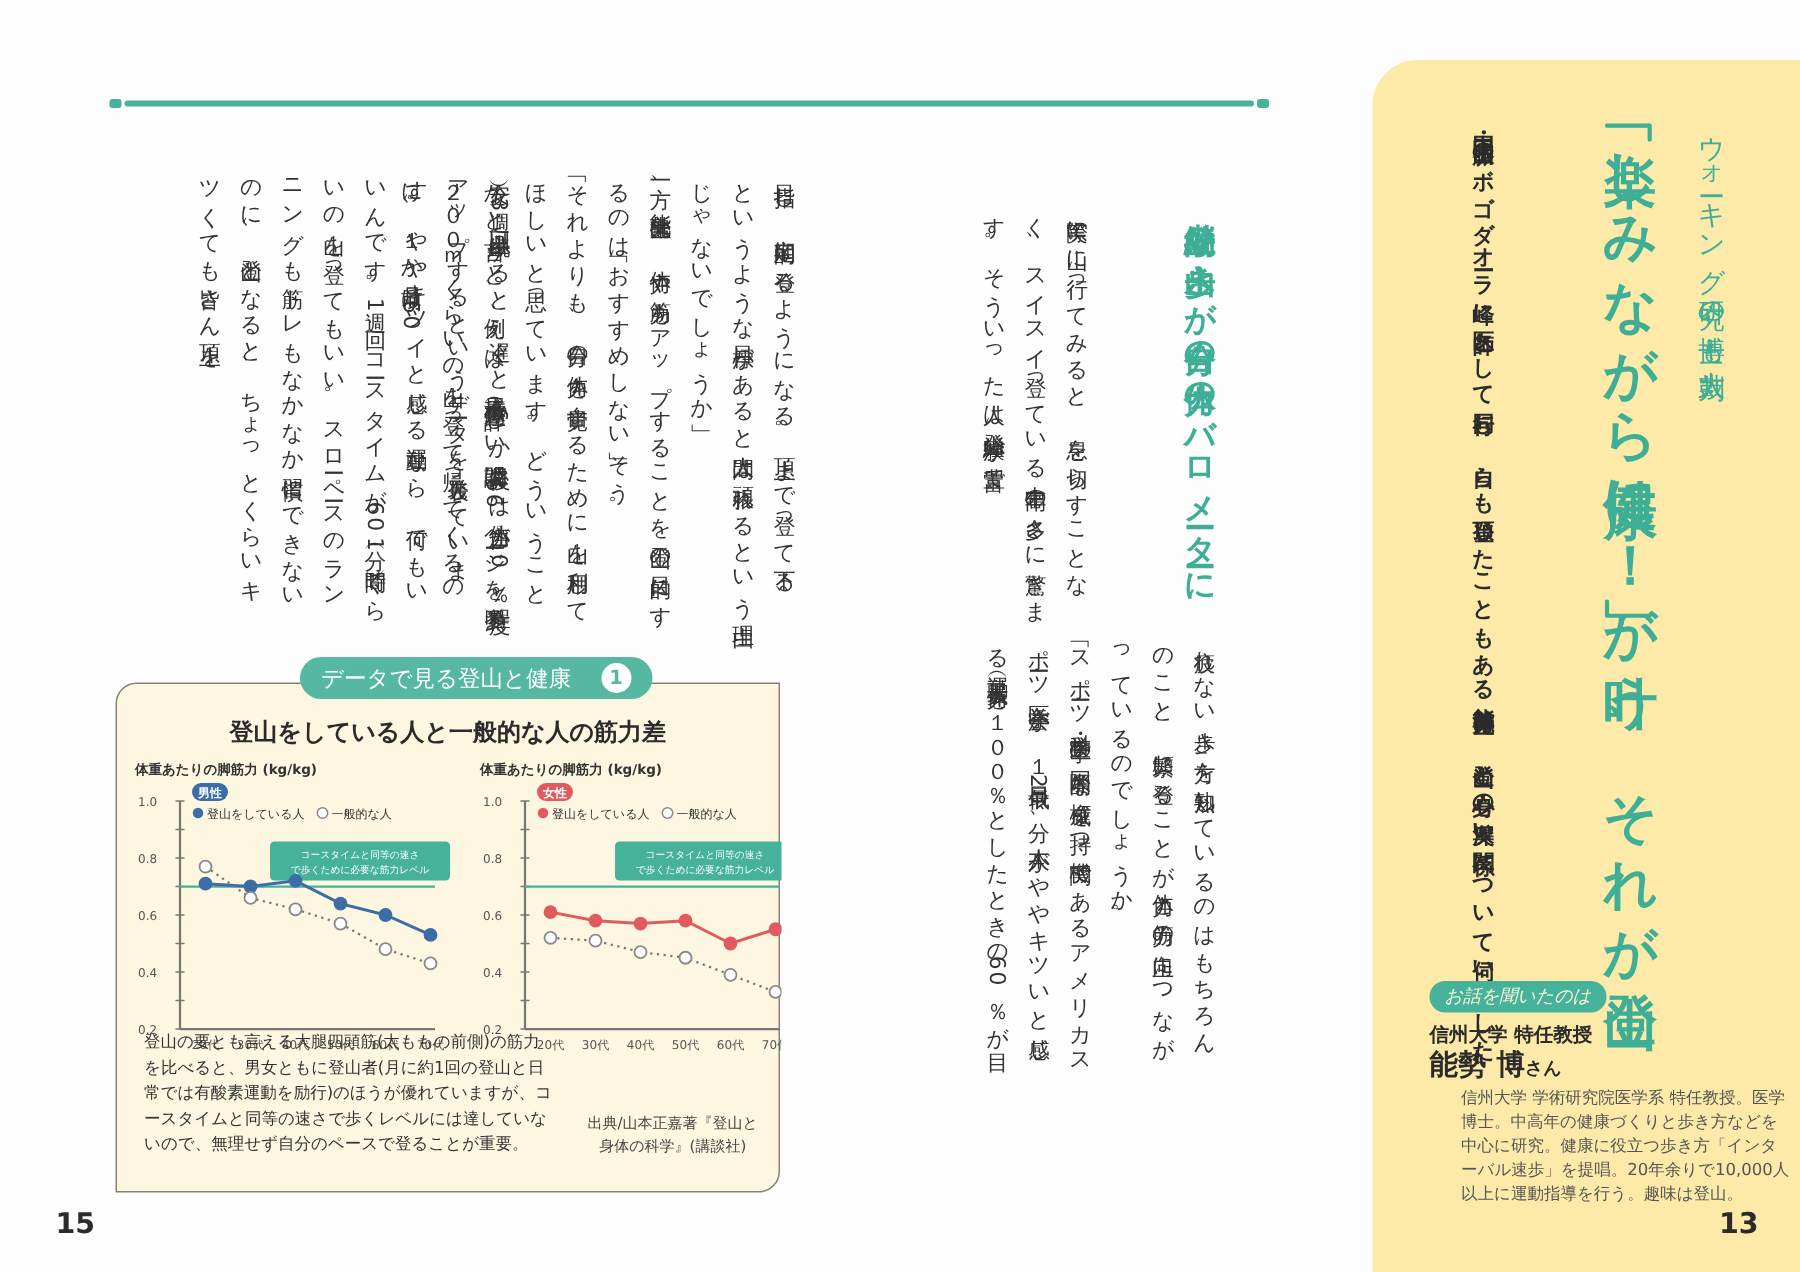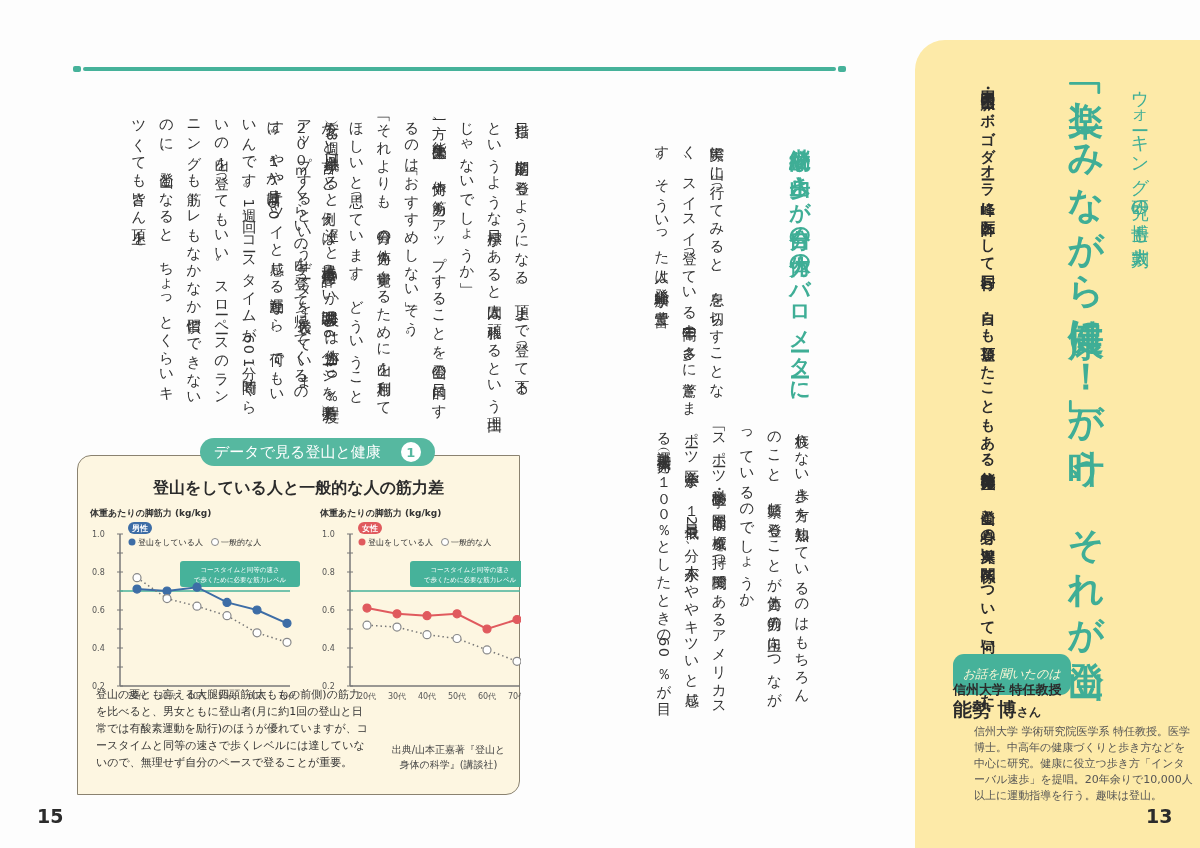--- a/index.html
+++ b/index.html
@@ -18,21 +18,21 @@
   .col-b { right: 665px; top: 112px; height: 300px; }       
   .col-c { right: 470px; top: 135px; height: 275px; }       
   .col-d { right: 385px; top: 422px; height: 290px; }       
 
   .sub-head { writing-mode: vertical-rl; position: absolute; right: 388px; top: 132px; font-size: 21px; font-weight: bold; color: #3fae96; line-height: 25px; letter-spacing: 1px; }
 
   .sidebar { position: absolute; left: 915px; top: 40px; width: 285px; height: 808px; background: #fdeaa8; border-top-left-radius: 30px; }
   .kicker { writing-mode: vertical-rl; position: absolute; right: 48px; top: 38px; font-size: 18px; color: #3fae96; letter-spacing: 1px; }
   .headline { writing-mode: vertical-rl; position: absolute; right: 90px; top: 32px; font-size: 36px; font-weight: bold; color: #3fae96; line-height: 48px; letter-spacing: 2px; }
   .lead { writing-mode: vertical-rl; position: absolute; right: 200px; top: 38px; font-size: 14.5px; line-height: 25px; color: #2b2b2b; letter-spacing: 1px; font-weight: bold;}
-  .interview-badge { position: absolute; left: 38px; top: 614px; padding: 12px 10px; background: #46b29a; color: #fff8d8; border-radius: 11px; font-size: 12px; font-style: italic; }
+  .interview-badge { position: absolute; left: 38px; top: 614px; padding: 2px 10px; background: #46b29a; color: #fff8d8; border-radius: 11px; font-size: 12px; font-style: italic; }
   .aff { position: absolute; left: 38px; top: 641px; font-size: 13px; font-weight: bold; }
   .name { position: absolute; left: 38px; top: 657px; font-size: 19px; font-weight: bold; }
   .name small { font-size: 12px; }
   .bio { position: absolute; left: 38px; top: 684px; width: 220px; font-size: 11px; line-height: 16px; color: #555; margin-left: 21px; }
   .pno { position: absolute; font-size: 19px; font-weight: bold; }
 
   .chart-box { position: absolute; left: 77px; top: 455px; width: 443px; height: 340px; background: #fdf6e1; border: 1.5px solid #8a8270; border-radius: 14px 0 14px 0; }
   .chart-pill { position: absolute; left: 200px; top: 438px; padding: 4px 14px; background: #56b8a0; color: #fff; border-radius: 18px; font-size: 15px; display: flex; align-items: flex-end; gap: 20px; }
   .chart-pill .num { width: 20px; height: 20px; border-radius: 50%; background: #fff; color: #56b8a0; font-weight: bold; font-size: 13px; display: inline-flex; align-items: center; justify-content: center; }
   .chart-title { position: absolute; left: 0; right: 0; top: 22px; text-align: center; font-size: 16px; font-weight: bold; }

